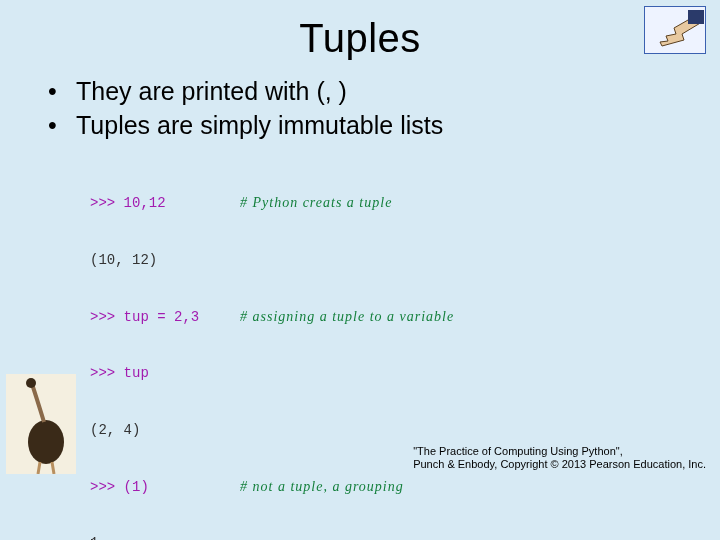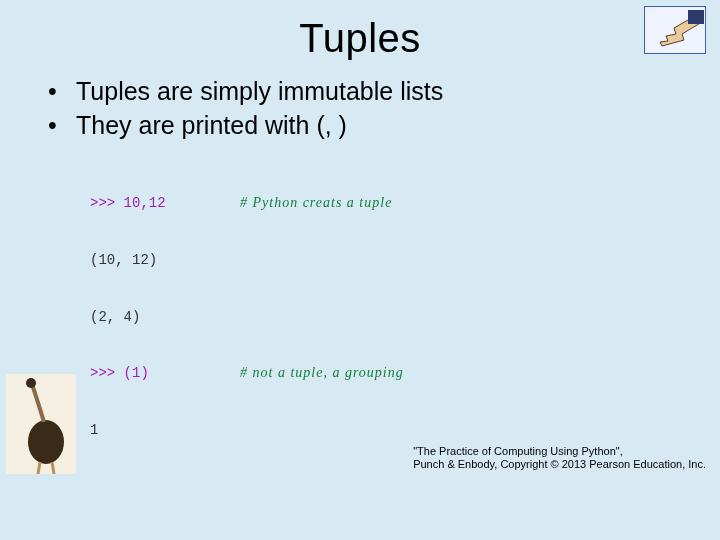--- a/index.html
+++ b/index.html
@@ -100,27 +100,29 @@
     <div class="frame"></div>
     <svg viewBox="0 0 62 48" width="62" height="48" style="position:absolute;inset:0">
       <path d="M58 6 L30 22 L32 28 L22 30 L24 35 L16 36 L18 40 L40 34 L38 28 L58 16 Z" fill="#e8c9a0" stroke="#5a4020" stroke-width="1"></path>
       <rect x="44" y="4" width="16" height="14" fill="#2a3a6a"></rect>
     </svg>
   </div>
 
   <h1 class="title">Tuples</h1>
 
   <ul class="bullets">
+    <li>They are printed with (, )</li>
     <li>Tuples are simply immutable lists</li>
-    <li>They are printed with (, )</li>
   </ul>
 
   <div class="code-area">
     <div class="code-row"><span class="code-col w2 prompt">&gt;&gt;&gt; 10,12</span><span class="comment"># Python creats a tuple</span></div>
     <div class="code-row"><span class="code-col w2">(10, 12)</span></div>
+    <div class="code-row"><span class="code-col w2 prompt">&gt;&gt;&gt; tup = 2,3</span><span class="comment"># assigning a tuple to a variable</span></div>
+    <div class="code-row"><span class="code-col w2 prompt">&gt;&gt;&gt; tup</span></div>
     <div class="code-row"><span class="code-col w2">(2, 4)</span></div>
     <div class="code-row"><span class="code-col w2 prompt">&gt;&gt;&gt; (1)</span><span class="comment"># not a tuple, a grouping</span></div>
     <div class="code-row"><span class="code-col w2">1</span></div>
     
     
     
     
     
     
     

